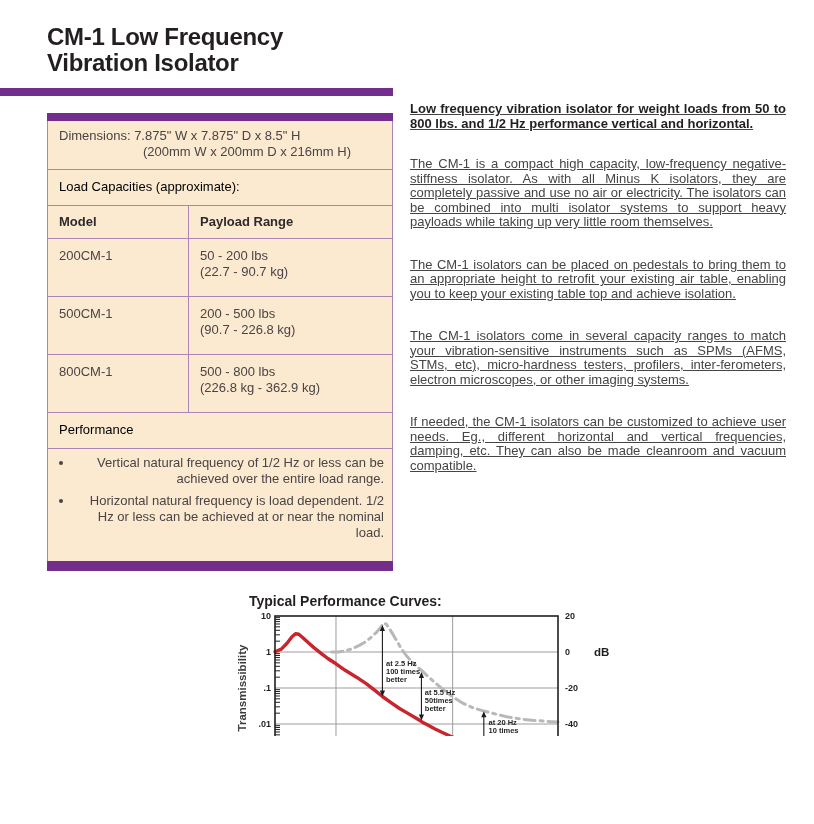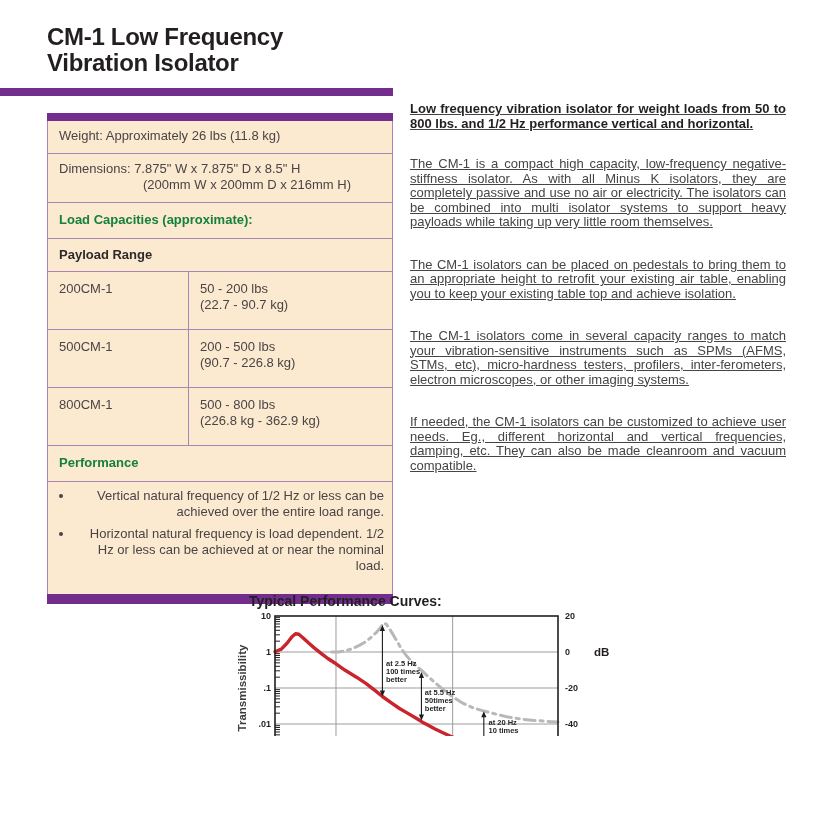--- a/index.html
+++ b/index.html
@@ -12,21 +12,21 @@
   .purple-rule{position:absolute;left:0;top:88px;width:393px;height:8px;background:#722d8d;}
 
   
   .spec-table{position:absolute;left:47px;top:113px;width:346px;background:#fbe9d0;
               font-size:13px;line-height:16px;color:#4a4446;box-sizing:border-box;}
   .spec-table .bar{height:8px;background:#722d8d;}
   .spec-table .bar.bottom{height:10px;}
   .tbody{border-left:1px solid #aa85b6;border-right:1px solid #aa85b6;}
   .s-row{border-top:1px solid #aa85b6;padding:7px 11px 9px;}
   .s-row:first-child{border-top:none;}
-  .s-row.bold{font-weight:bold;color:#15803d;padding:9px 11px 10px;}
+  .s-row.bold{font-weight:normal;color:#000000;padding:9px 11px 10px;}
   .dim2{margin-left:84px;}
   .cols{display:flex;padding:0;}
   .cols .c1{width:41%;box-sizing:border-box;padding:8px 11px;border-right:1px solid #aa85b6;}
   .cols .c2{flex:1;padding:8px 11px;}
   .cols.hdr .c1,.cols.hdr .c2{font-weight:bold;color:#2e2a2b;}
   .cols.model .c1,.cols.model .c2{padding:9px 11px 16px;}
   .bullets{padding:6px 8px 14px 10px;text-align:right;}
   .bullets ul{margin:0;padding:0 0 0 16px;}
   .bullets li{margin:0 0 6px;line-height:16px;}
 
@@ -46,27 +46,27 @@
 <body>
 
 <div class="page">
 
   <h1 class="title"><span>CM-1 Low Frequency</span><br><span>Vibration Isolator</span></h1>
   <div class="purple-rule"></div>
 
   <aside class="spec-table">
     <div class="bar top"></div>
     <div class="tbody">
-      <div class="s-row">Weight: Approximately 26 lbs (11.8 kg)</div>
       <div class="s-row">
         <div>Dimensions: 7.875" W x 7.875" D x 8.5" H</div>
         <div class="dim2">(200mm W x 200mm D x 216mm H)</div>
       </div>
       <div class="s-row bold">Load Capacities (approximate):</div>
       <div class="s-row cols hdr">
+        <div class="c1">Model</div>
         <div class="c2">Payload Range</div>
       </div>
       <div class="s-row cols model">
         <div class="c1">200CM-1</div>
         <div class="c2">
           <div>50 - 200 lbs</div>
           <div>(22.7 - 90.7 kg)</div>
         </div>
       </div>
       <div class="s-row cols model">

